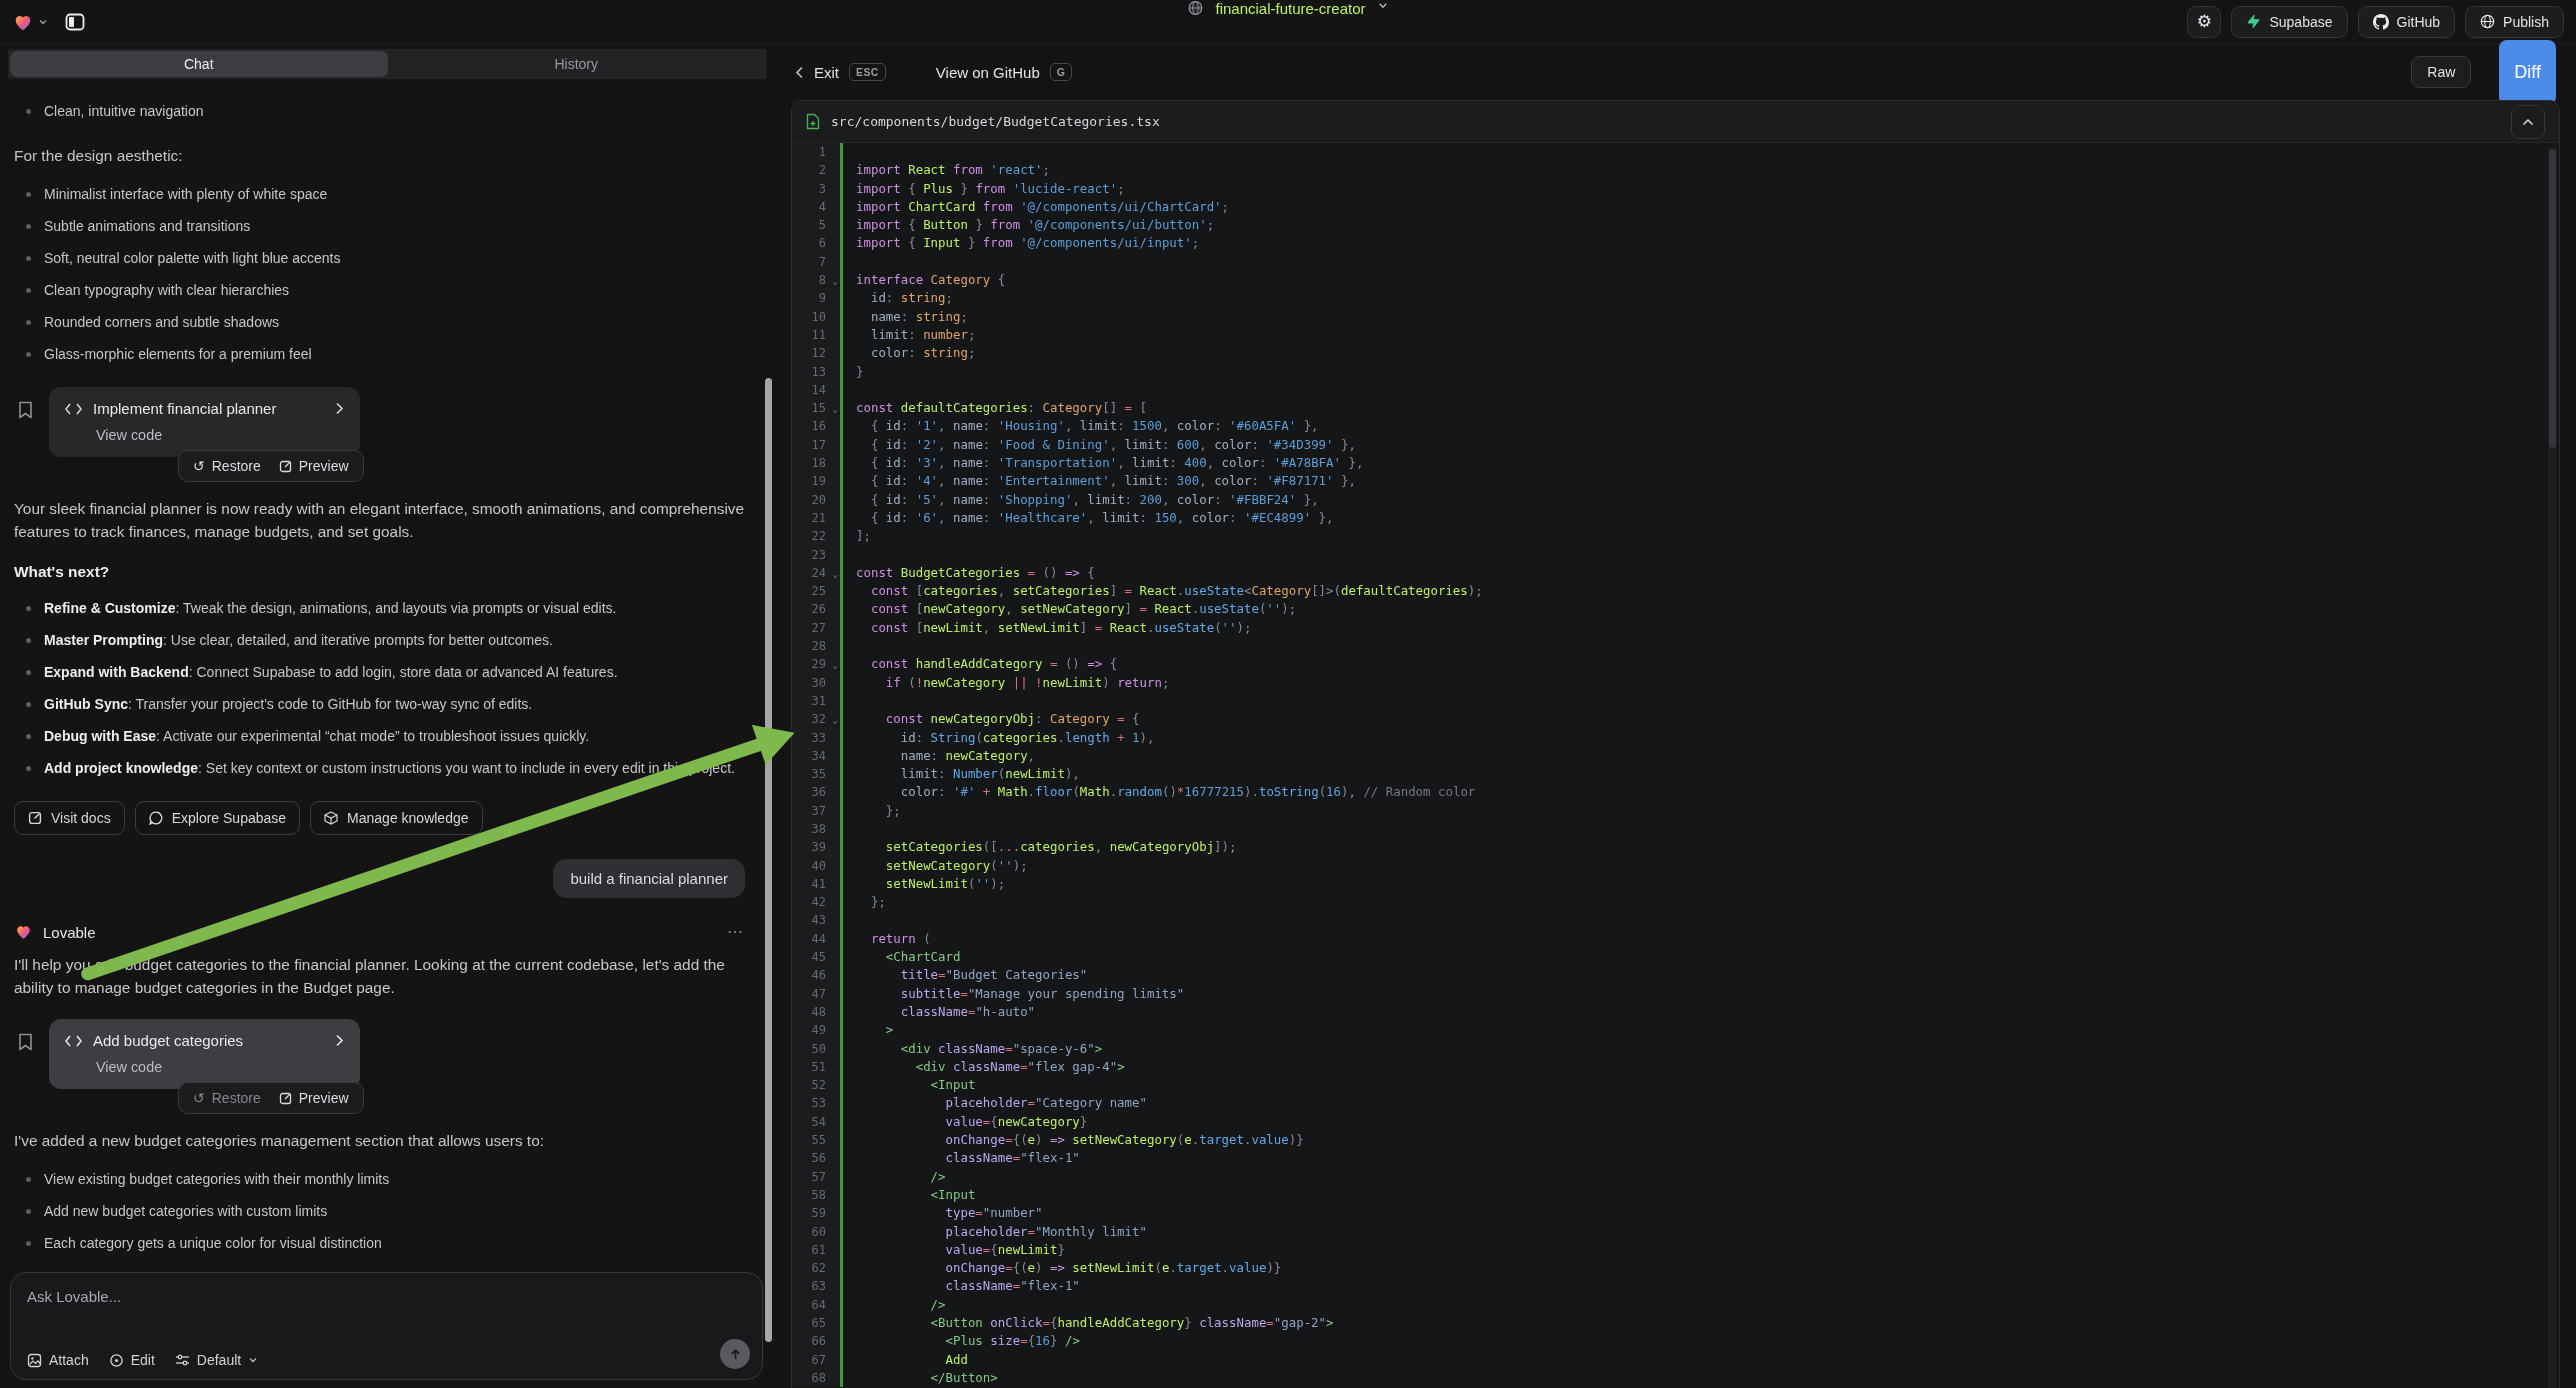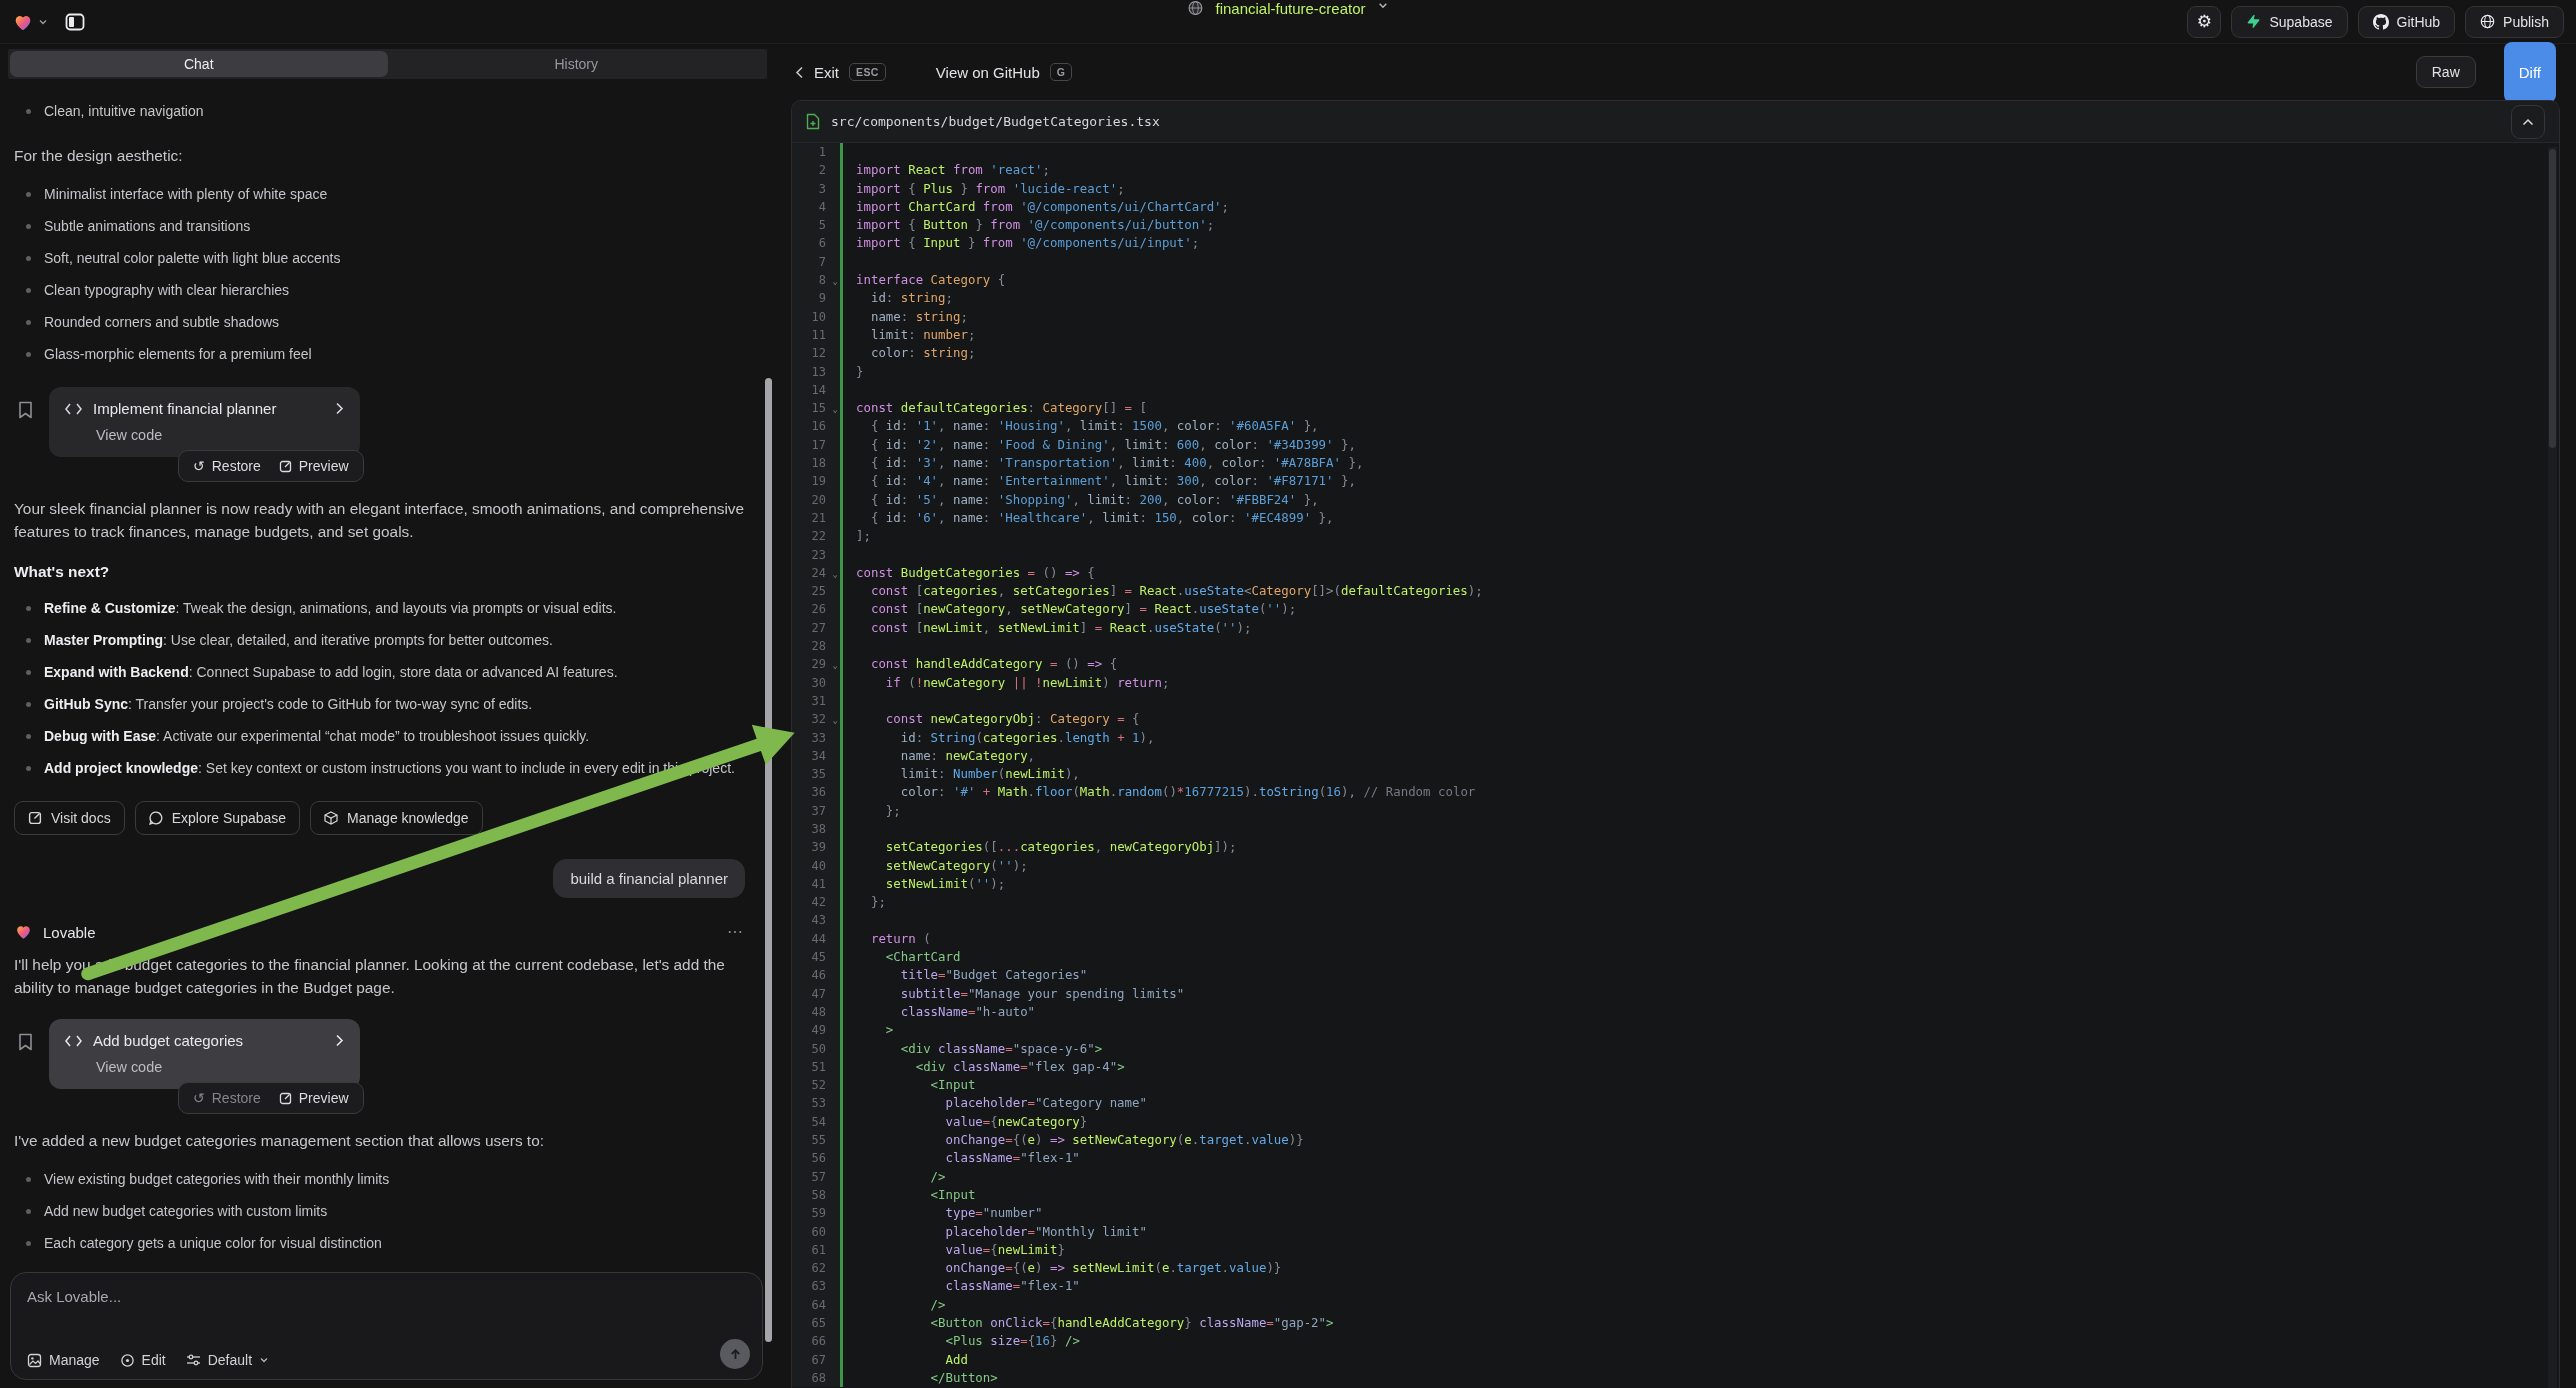--- a/index.html
+++ b/index.html
@@ -87,21 +87,21 @@
 
   
   .code-panel { flex:1; display:flex; flex-direction:column; padding:0 16px; position:relative; }
   .code-toolbar { height:56px; display:flex; align-items:center; gap:28px; padding:0 4px; }
   .ct-group { display:flex; align-items:center; gap:10px; color:#e3e3e7; font-size:15px; }
   .kbd { border:1px solid #46464c; border-radius:5px; padding:2px 6px; font-size:10.5px;
          color:#9a9aa2; font-weight:bold; letter-spacing:0.4px; }
   .ct-spacer { flex:1; }
   .raw-btn { border:1px solid #3a3a3f; background:#1e1e21; color:#e3e3e7; font-size:14px;
              padding:7px 15px; border-radius:9px; }
-  .diff-btn { background:#4a8ce8; color:#fff; font-size:15px; padding:22px 15px; border-radius:8px; }
+  .diff-btn { background:#4a8ce8; color:#fff; font-size:18px; padding:22px 15px; border-radius:8px; }
 
   .file-card { flex:1; border:1px solid #2b2b30; border-bottom:none; border-radius:10px 10px 0 0;
                background:#151618; overflow:hidden; display:flex; flex-direction:column; position:relative; }
   .file-header { height:42px; flex:0 0 42px; display:flex; align-items:center; gap:11px; padding:0 14px;
                  background:#1b1c1e; border-bottom:1px solid #27272b;
                  font-family:"DejaVu Sans Mono", monospace; font-size:13px; color:#d6d8dc; }
   .collapse-btn { margin-left:auto; width:34px; height:34px; border:1px solid #35353a; border-radius:9px;
                   display:flex; align-items:center; justify-content:center; }
 
   .code-area { flex:1; font-family:"DejaVu Sans Mono", monospace; font-size:12.4px; line-height:18.3px;
@@ -351,21 +351,21 @@
 
       <div class="prompt">
         <div class="ph">Ask Lovable...</div>
         <div class="prompt-bar">
           <span class="p-tool">
             <svg class="ic" width="15" height="15" viewBox="0 0 15 15">
               <rect x="1.5" y="1.5" width="12" height="12" rx="2.5" fill="none" stroke="#d2d2d7" stroke-width="1.3"></rect>
               <circle cx="5.4" cy="5.4" r="1.2" fill="#d2d2d7"></circle>
               <path d="M2.5 11.5 6 8l2.5 2.5L11 8l2.5 3" fill="none" stroke="#d2d2d7" stroke-width="1.2"></path>
             </svg>
-            <span>Manage</span>
+            <span>Attach</span>
           </span>
           <span class="p-tool">
             <svg class="ic" width="15" height="15" viewBox="0 0 15 15">
               <circle cx="7.5" cy="7.5" r="5.6" fill="none" stroke="#d2d2d7" stroke-width="1.3"></circle>
               <circle cx="7.5" cy="7.5" r="1.6" fill="#d2d2d7"></circle>
             </svg>
             <span>Edit</span>
           </span>
           <span class="p-tool">
             <svg class="ic" width="15" height="14" viewBox="0 0 15 14">

